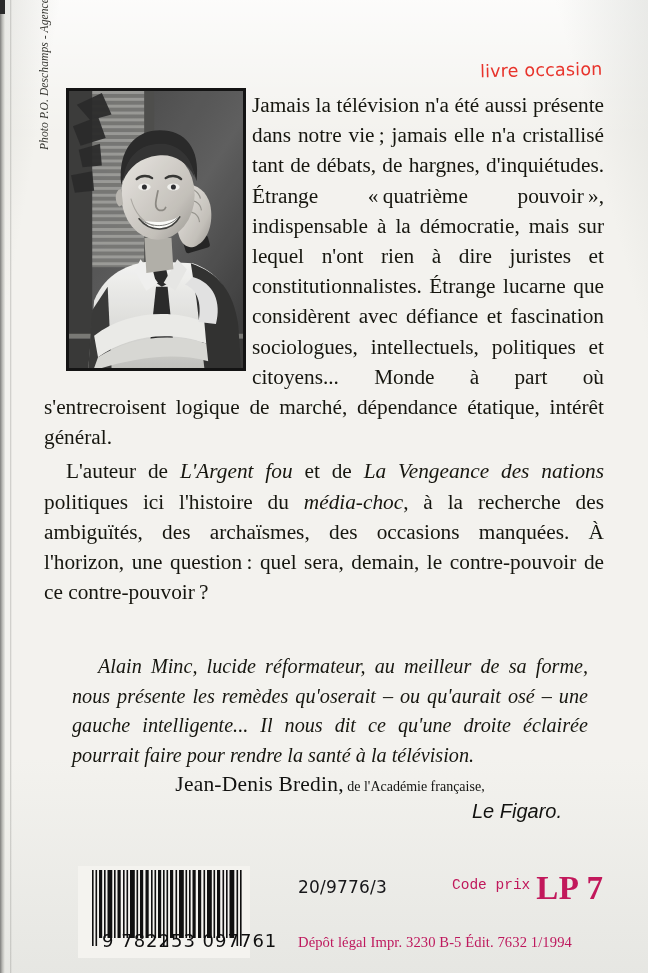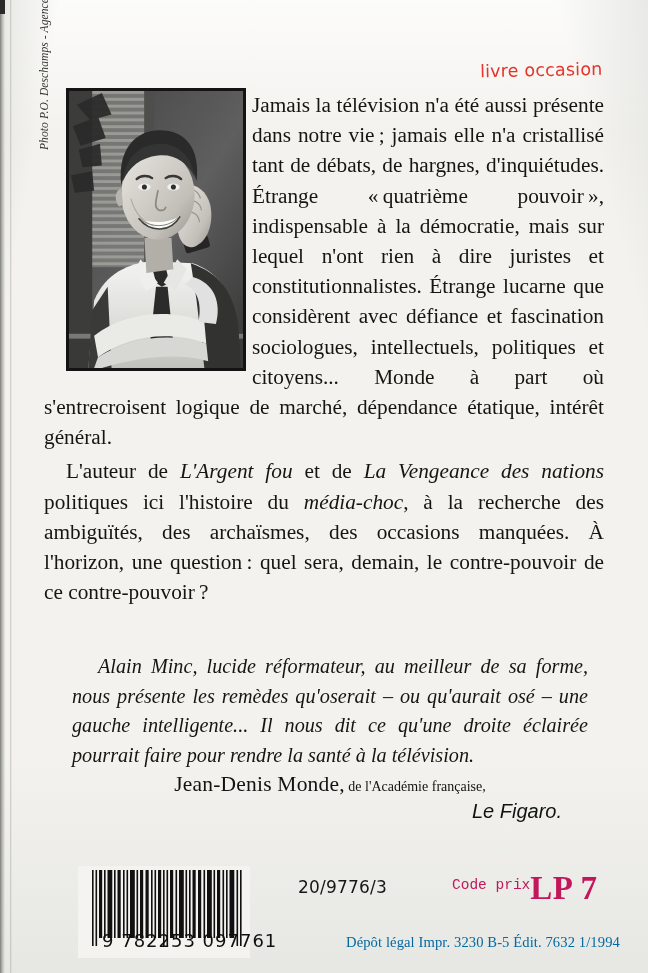--- a/index.html
+++ b/index.html
@@ -184,32 +184,31 @@
     font-size: 14.5px;
     color: #c0185b;
     vertical-align: 10px;
   }
   .price-code .code {
     font-family: "Liberation Serif", serif;
     font-size: 33px;
     font-weight: bold;
     color: #c2185b;
     letter-spacing: 0.5px;
-    margin-left: 0;
+    margin-left: 6px;
   }
   .legal {
     position: absolute;
     left: 298px;
     top: 934px;
     font-family: "Liberation Serif", serif;
     font-size: 14.6px;
-    color: #0369a1;
+    color: #be185d;
     letter-spacing: 0.1px;
     white-space: nowrap;
-    margin-left: 48px;
   }
 </style>
 </head>
 <body>
 
 <div class="page">
 
   <div class="paper-tint"></div>
   <div class="spine-edge"></div>
   <div class="spine-edge2"></div>
@@ -316,21 +315,21 @@
     <div class="floater"></div>
     <p>Jamais la télévision n'a été aussi présente dans notre vie ; jamais elle n'a cristallisé tant de débats, de hargnes, d'inquiétudes. Étrange « quatrième pouvoir », indispensable à la démocratie, mais sur lequel n'ont rien à dire juristes et constitutionnalistes. Étrange lucarne que considèrent avec défiance et fascination sociologues, intellectuels, politiques et citoyens... Monde à part où s'entrecroisent logique de marché, dépendance étatique, intérêt général.</p>
     <p class="indent"><span>L'auteur de </span><i>L'Argent fou</i><span> et de </span><i>La Vengeance des nations</i><span> politiques ici l'histoire du </span><i>média-choc</i><span>, à la recherche des ambiguïtés, des archaïsmes, des occasions manquées. À l'horizon, une question : quel sera, demain, le contre-pouvoir de ce contre-pouvoir ?</span></p>
   </div>
 
   <div class="quote">
     <p>Alain Minc, lucide réformateur, au meilleur de sa forme, nous présente les remèdes qu'oserait – ou qu'aurait osé – une gauche intelligente... Il nous dit ce qu'une droite éclairée pourrait faire pour rendre la santé à la télévision.</p>
   </div>
 
   <div class="attrib">
-    <span class="name">Jean-Denis Monde,</span><span class="acad"> de l'Académie française,</span>
+    <span class="name">Jean-Denis Bredin,</span><span class="acad"> de l'Académie française,</span>
     <span class="source">Le Figaro.</span>
   </div>
 
   <div class="barcode">
     <svg viewBox="0 0 172 92" preserveAspectRatio="none" aria-hidden="true">
       <rect x="0" y="0" width="172" height="92" fill="#f4f3ef"></rect>
       <g fill="#101010">
 
         <rect x="14" y="4" width="1.6" height="76"></rect>
         <rect x="17.5" y="4" width="1.6" height="76"></rect>

